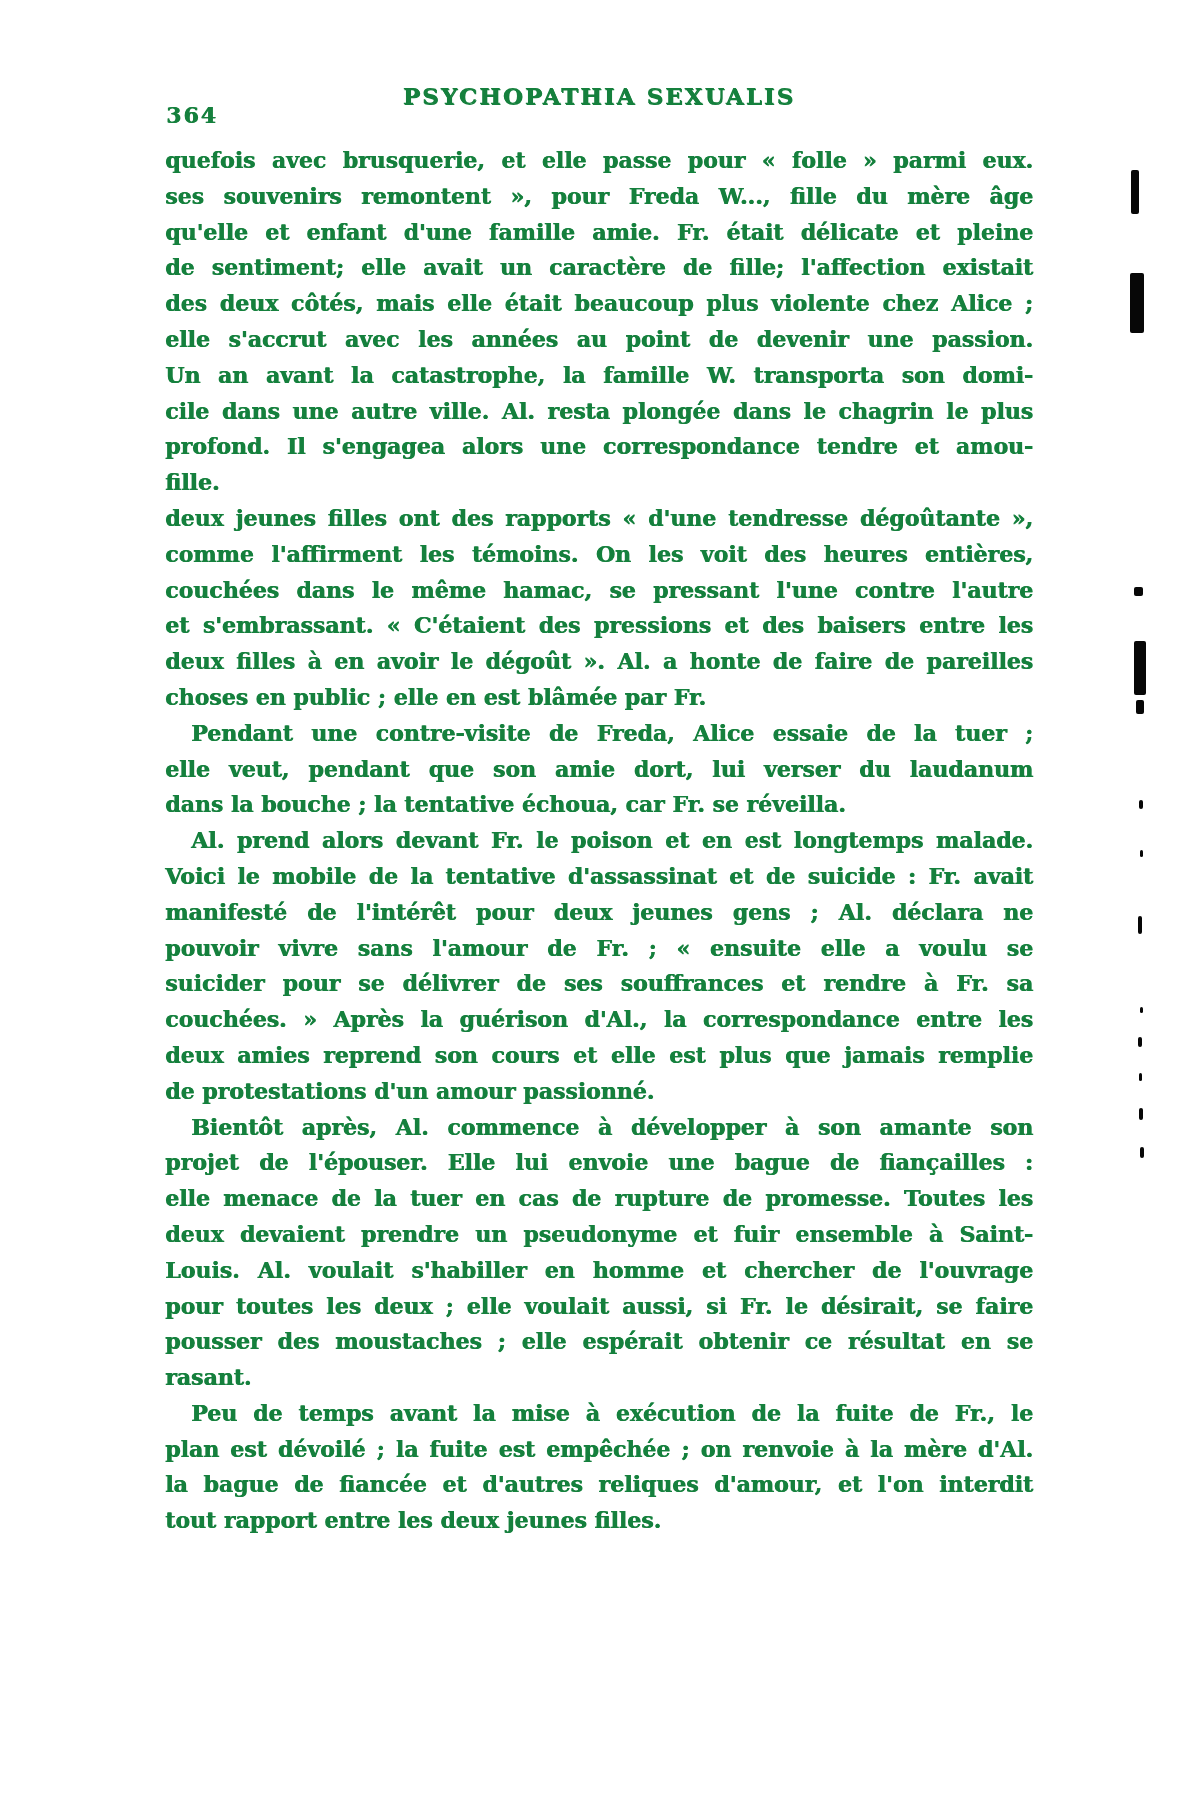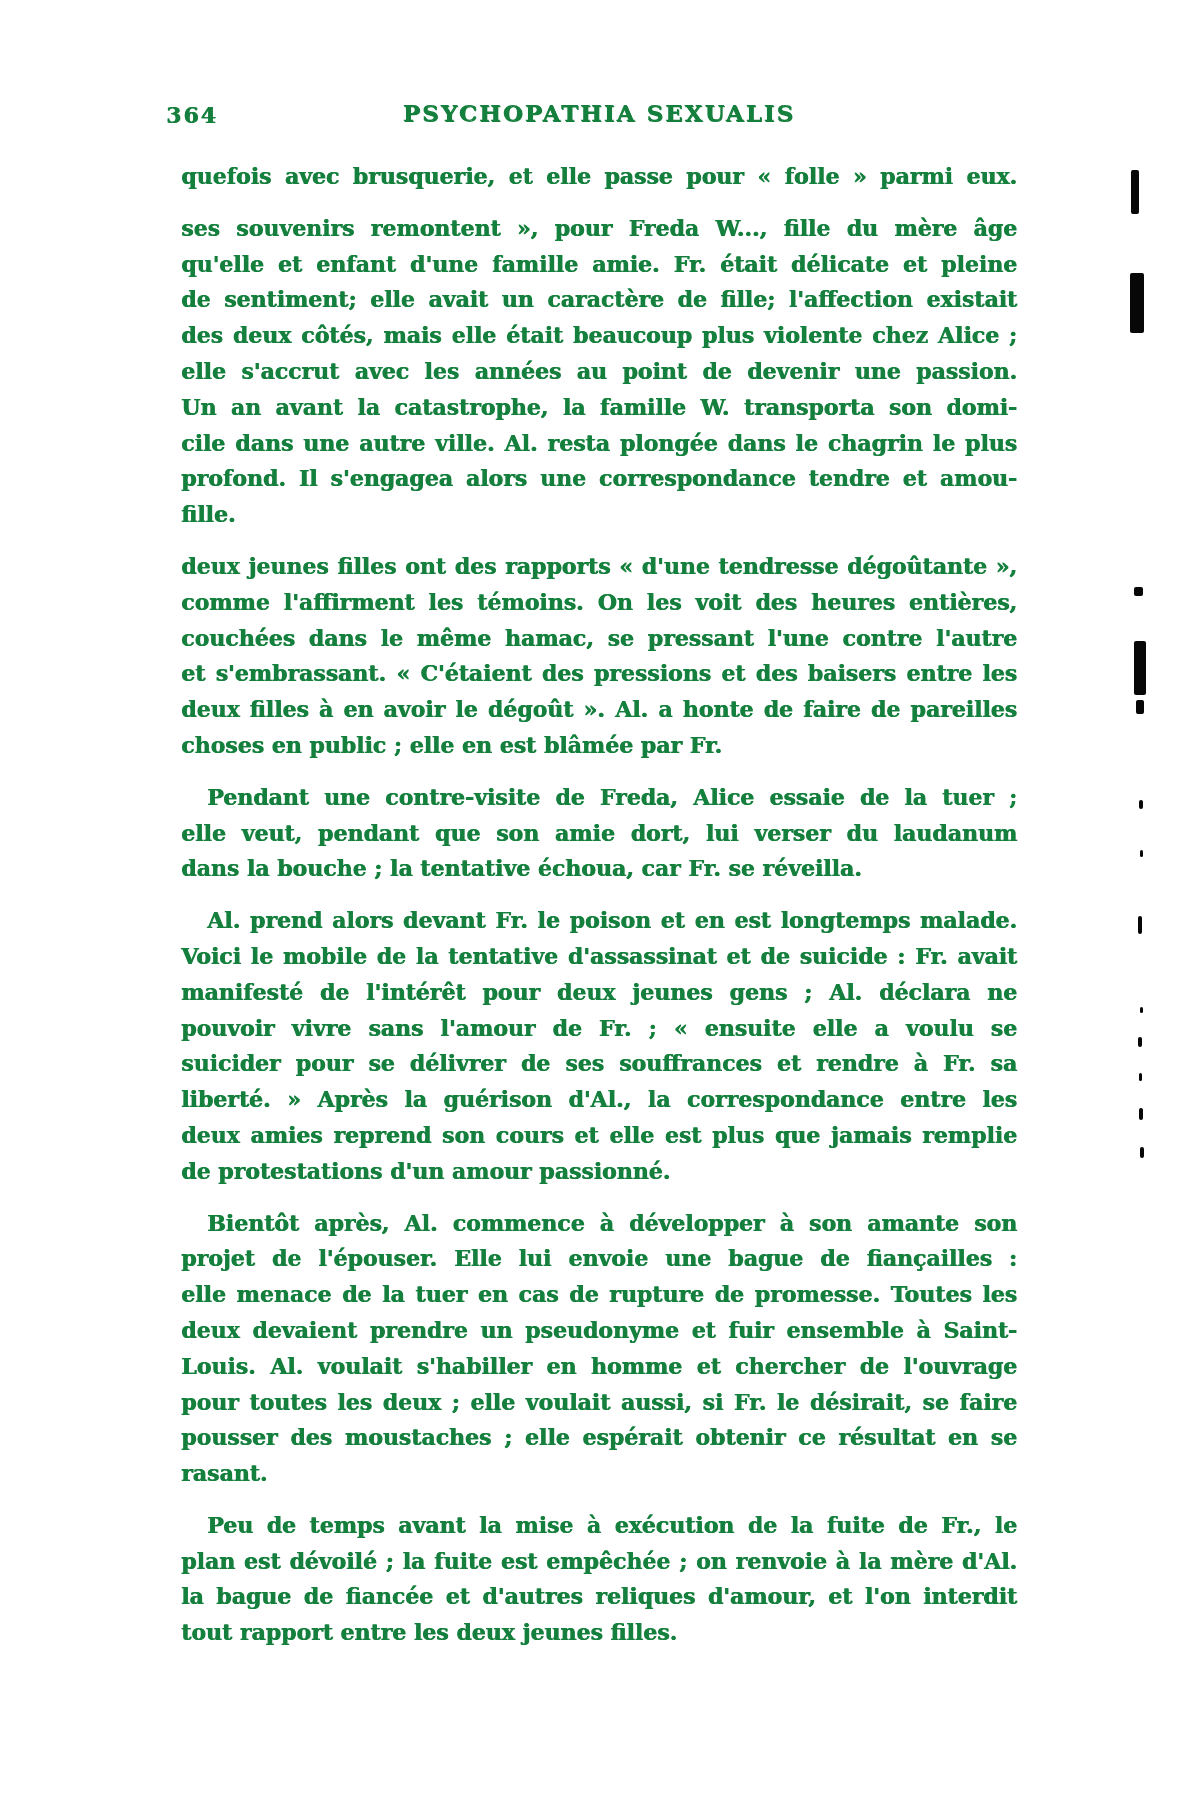--- a/index.html
+++ b/index.html
@@ -18,38 +18,38 @@
     position: absolute;
     left: 166px;
     top: 102px;
     font-size: 22px;
     letter-spacing: 2px;
     text-shadow: 0.6px 0.4px 0 currentColor;
   }
   .running-title {
     position: absolute;
     left: 165px;
-    top: 99px;
+    top: 82px;
     width: 868px;
     text-align: center;
     font-size: 23px;
     letter-spacing: 2px;
     text-shadow: 0.7px 0.5px 0 currentColor;
     white-space: nowrap;
   }
   .page-body {
     position: absolute;
     left: 165px;
     top: 143px;
     width: 868px;
     font-size: 22px;
     line-height: 35.8px;
     text-shadow: 0.7px 0.4px 0 currentColor;
   }
-  .paragraph { margin: 16px; }
+  .paragraph { margin: 0; }
   .line {
     text-align: justify;
     text-align-last: justify;
     white-space: normal;
   }
   .line.no-fill { text-align-last: left; }
   .line.indent { text-indent: 26px; }
   .ink-mark {
     position: absolute;
     background: #070707;
@@ -90,21 +90,21 @@
         <div class="line indent">Pendant une contre-visite de Freda, Alice essaie de la tuer ;</div>
         <div class="line">elle veut, pendant que son amie dort, lui verser du laudanum</div>
         <div class="line no-fill">dans la bouche ; la tentative échoua, car Fr. se réveilla.</div>
       </div>
       <div class="paragraph">
         <div class="line indent">Al. prend alors devant Fr. le poison et en est longtemps malade.</div>
         <div class="line">Voici le mobile de la tentative d'assassinat et de suicide : Fr. avait</div>
         <div class="line">manifesté de l'intérêt pour deux jeunes gens ; Al. déclara ne</div>
         <div class="line">pouvoir vivre sans l'amour de Fr. ; « ensuite elle a voulu se</div>
         <div class="line">suicider pour se délivrer de ses souffrances et rendre à Fr. sa</div>
-        <div class="line">liberté. » Après la guérison d'Al., la correspondance entre les</div>
+        <div class="line">couchées. » Après la guérison d'Al., la correspondance entre les</div>
         <div class="line">deux amies reprend son cours et elle est plus que jamais remplie</div>
         <div class="line no-fill">de protestations d'un amour passionné.</div>
       </div>
       <div class="paragraph">
         <div class="line indent">Bientôt après, Al. commence à développer à son amante son</div>
         <div class="line">projet de l'épouser. Elle lui envoie une bague de fiançailles :</div>
         <div class="line">elle menace de la tuer en cas de rupture de promesse. Toutes les</div>
         <div class="line">deux devaient prendre un pseudonyme et fuir ensemble à Saint-</div>
         <div class="line">Louis. Al. voulait s'habiller en homme et chercher de l'ouvrage</div>
         <div class="line">pour toutes les deux ; elle voulait aussi, si Fr. le désirait, se faire</div>

